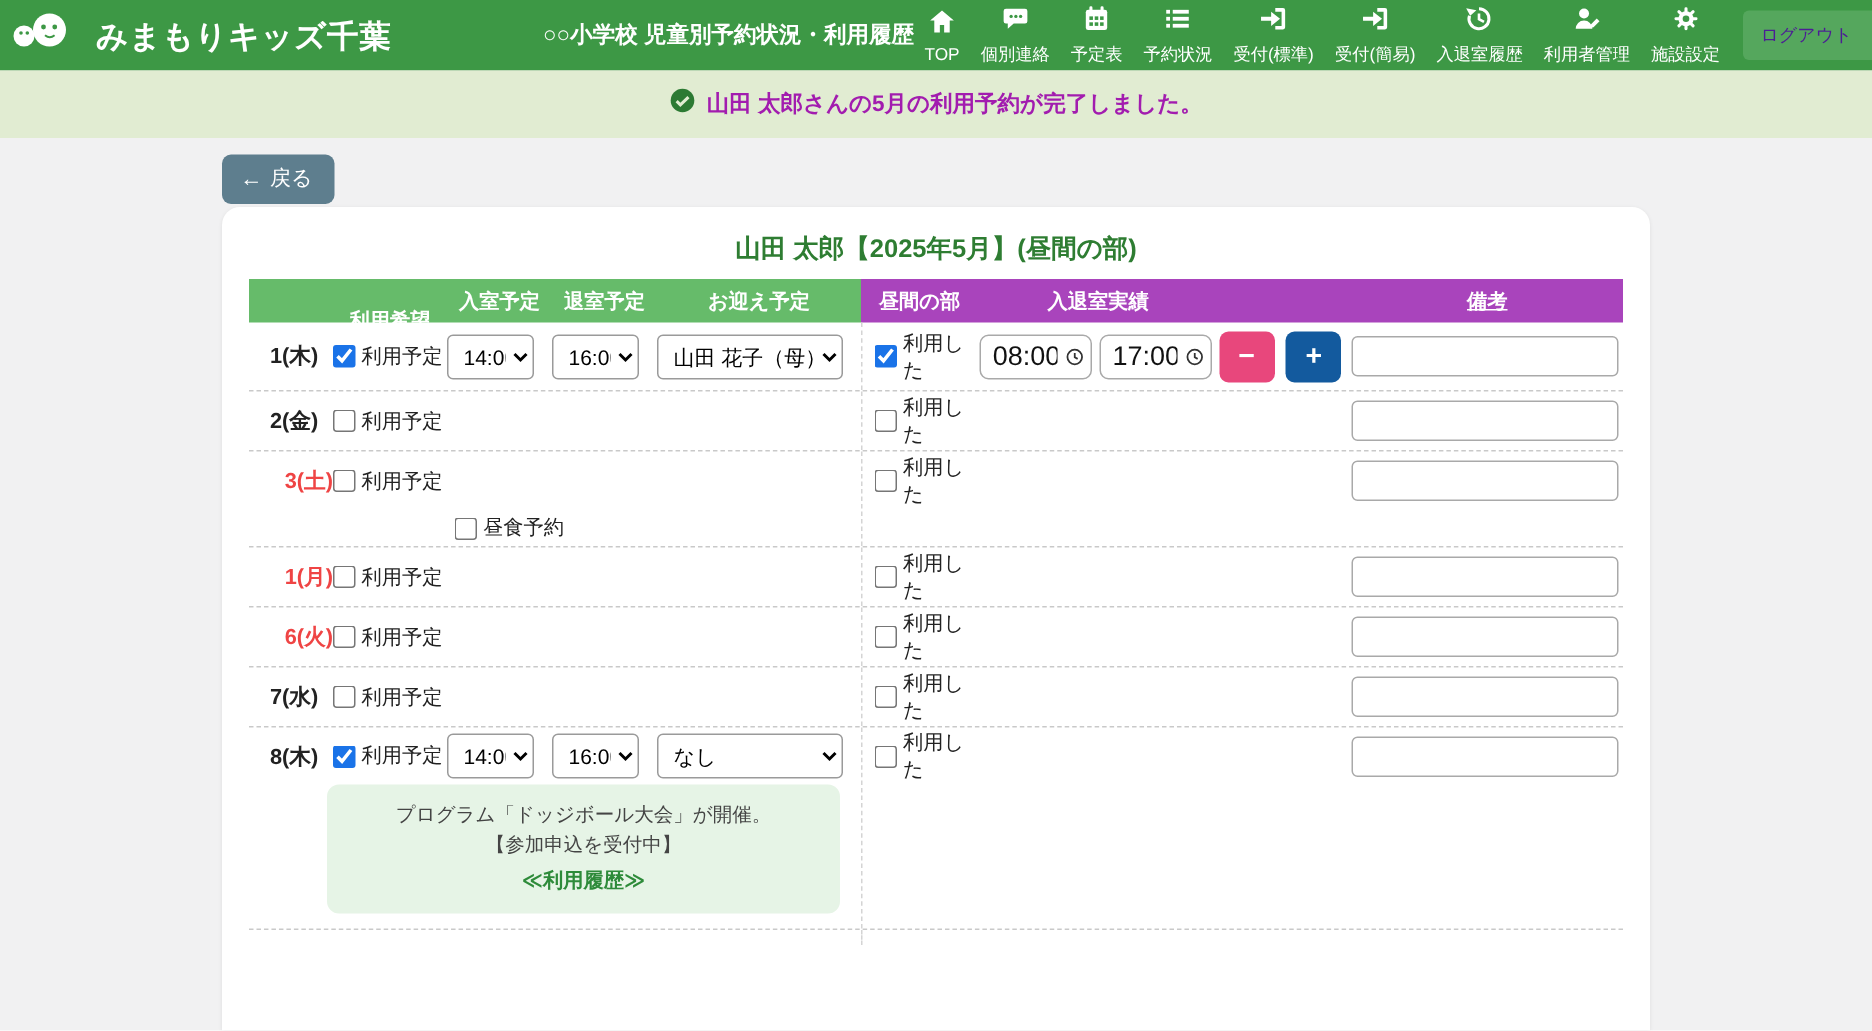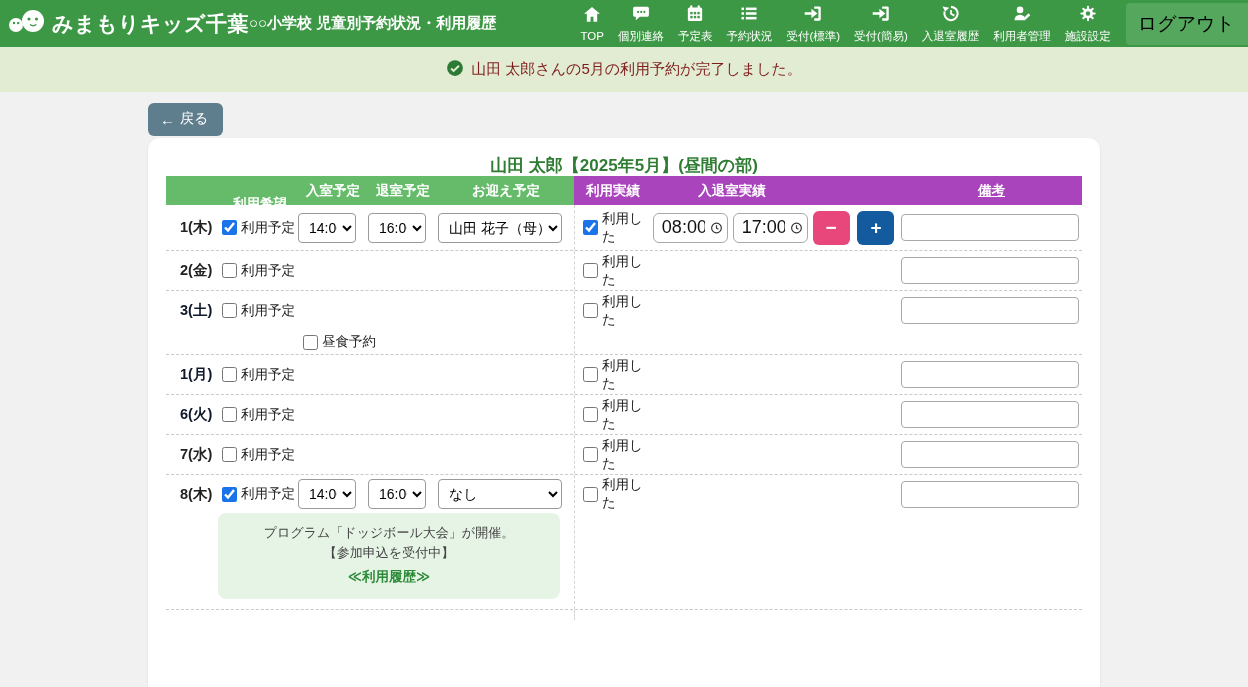--- a/index.html
+++ b/index.html
@@ -1,62 +1,62 @@
 <!DOCTYPE html>
 <html><head>
 <meta charset="utf-8">
 <style>
   * { margin:0; padding:0; box-sizing:border-box; }
   html,body { width:1248px; height:687px; overflow:hidden; }
   body { font-family:"Liberation Sans","DejaVu Sans",sans-serif; background:#f1f1f2; position:relative; }
 
   
   .topbar { height:47px; background:#3d9845; display:flex; align-items:center; color:#fff; }
-  .logo { display:flex; align-items:center; gap:4px; padding-left:6px; min-width:238px;justify-content:center; }
+  .logo { display:flex; align-items:center; gap:16px; padding-left:6px; min-width:238px;justify-content:center; }
   .logo-text { font-size:21px; font-weight:bold; letter-spacing:.5px; }
-  .topbar-title { flex:1; text-align:left; font-size:15px; font-weight:bold; }
+  .topbar-title { flex:1; text-align:right; font-size:15px; font-weight:bold; }
   .nav { display:flex; align-items:center; }
   .nav-item { display:flex; flex-direction:column; align-items:center; padding:2px 7px; cursor:pointer; }
   .nav-item svg { width:20px; height:19px; }
   .nav-label { font-size:11.5px; margin-top:2px; white-space:nowrap; }
-  .logout-btn { background:#55a75d; border:none; color:#000000; font-size:19px; padding:8px 13px 8px 12px;
+  .logout-btn { background:#55a75d; border:none; color:#4c1d95; font-size:12px; padding:8px 13px 8px 12px;
     margin-left:8px; border-radius:4px 0 0 4px; cursor:pointer; font-family:inherit; }
 
   
   .notif { height:45px; background:#e1ecd2; display:flex; align-items:center; justify-content:center; gap:7px; }
   .notif svg { width:18px; height:18px; }
-  .notif-text { color:#7f1d1d; font-size:15px; font-weight:normal; }
+  .notif-text { color:#a21caf; font-size:15px; font-weight:bold; }
 
   
   .back-btn { position:absolute; left:148px; top:103px; background:#5e7e8e; color:#fff; border:none;
     border-radius:6px; padding:7px 15px 8px 12px; font-size:14px; cursor:pointer; display:flex;
     align-items:center; gap:5px; font-family:inherit; }
   .back-arrow { font-size:15px; }
 
   
   .card { position:absolute; left:148px; top:138px; width:952px; height:549px; background:#fff;
     border-radius:12px 12px 0 0; box-shadow:0 1px 3px rgba(0,0,0,.08); }
-  .card-title { text-align:center; padding-top:16px; height:38px; font-size:17px; font-weight:bold; color:#2e7d32; }
+  .card-title { text-align:center; padding-top:16px; height:48px; font-size:17px; font-weight:bold; color:#2e7d32; }
 
   .table { margin:0 18px; width:916px; }
   .thead { display:flex; height:29px; color:#fff; font-weight:bold; font-size:13.5px; }
   .thead-left { width:408px; background:#66bb6a; display:flex; align-items:center; }
   .thead-right { width:508px; background:#a944bc; display:flex; align-items:center; }
   .th { text-align:center; }
   .th-date { width:56px; } .th-plan { width:76px;margin-top:26px; } .th-sel1 { width:70px; } .th-sel2 { width:70px; } .th-sel3 { width:136px; }
   .th-used { width:78px; } .th-times { width:160px; } .th-btns { width:89px; } .th-note { width:181px;text-decoration:underline; }
 
   .trow { display:flex; border-bottom:1px dashed #c9c9c9; }
   .trow-left { width:408px; }
   .trow-right { width:508px; border-left:1px dashed #d4d4d4; }
   .line { display:flex; align-items:center; }
   .h46 { height:45px; } .h40 { height:39px; } .h38 { height:38px; } .h24 { height:24px; }
 
   .date { width:42px; margin-left:14px; font-size:14.5px; font-weight:bold; color:#222; }
-  .date.holiday { color:#0f172a; }
+  .date.holiday { color:#ef4444;text-align:right; }
   .chk { width:15px; height:15px; accent-color:#1a73e8; margin-right:4px; cursor:pointer; flex:none; }
   .cb-label { display:flex; align-items:center; font-size:13.5px; color:#222; }
   .plan-col { width:76px; } .used-col { width:78px; padding-left:8px; }
 
   .sel-col1 { width:70px; } .sel-col2 { width:70px; } .sel-col3 { width:136px; }
   select { height:30px; border:1px solid #9a9a9a; border-radius:4px; background:#fff; font-size:14px;
     font-family:inherit; padding:0 2px 0 6px; cursor:pointer; }
   .sel-time { width:58px; } .sel-pickup { width:124px; }
 
   .time-col { width:80px; position:relative; }
@@ -234,21 +234,21 @@
 
     <div class="thead">
       <div class="thead-left">
         <span class="th th-date"></span>
         <span class="th th-plan">利用希望</span>
         <span class="th th-sel1">入室予定</span>
         <span class="th th-sel2">退室予定</span>
         <span class="th th-sel3">お迎え予定</span>
       </div>
       <div class="thead-right">
-        <span class="th th-used">利用実績</span>
+        <span class="th th-used">昼間の部</span>
         <span class="th th-times">入退室実績</span>
         <span class="th th-btns"></span>
         <span class="th th-note">備考</span>
       </div>
     </div>
 
     <div class="trow">
       <div class="trow-left">
         <div class="line h46">
           <span class="date">1(木)</span>

